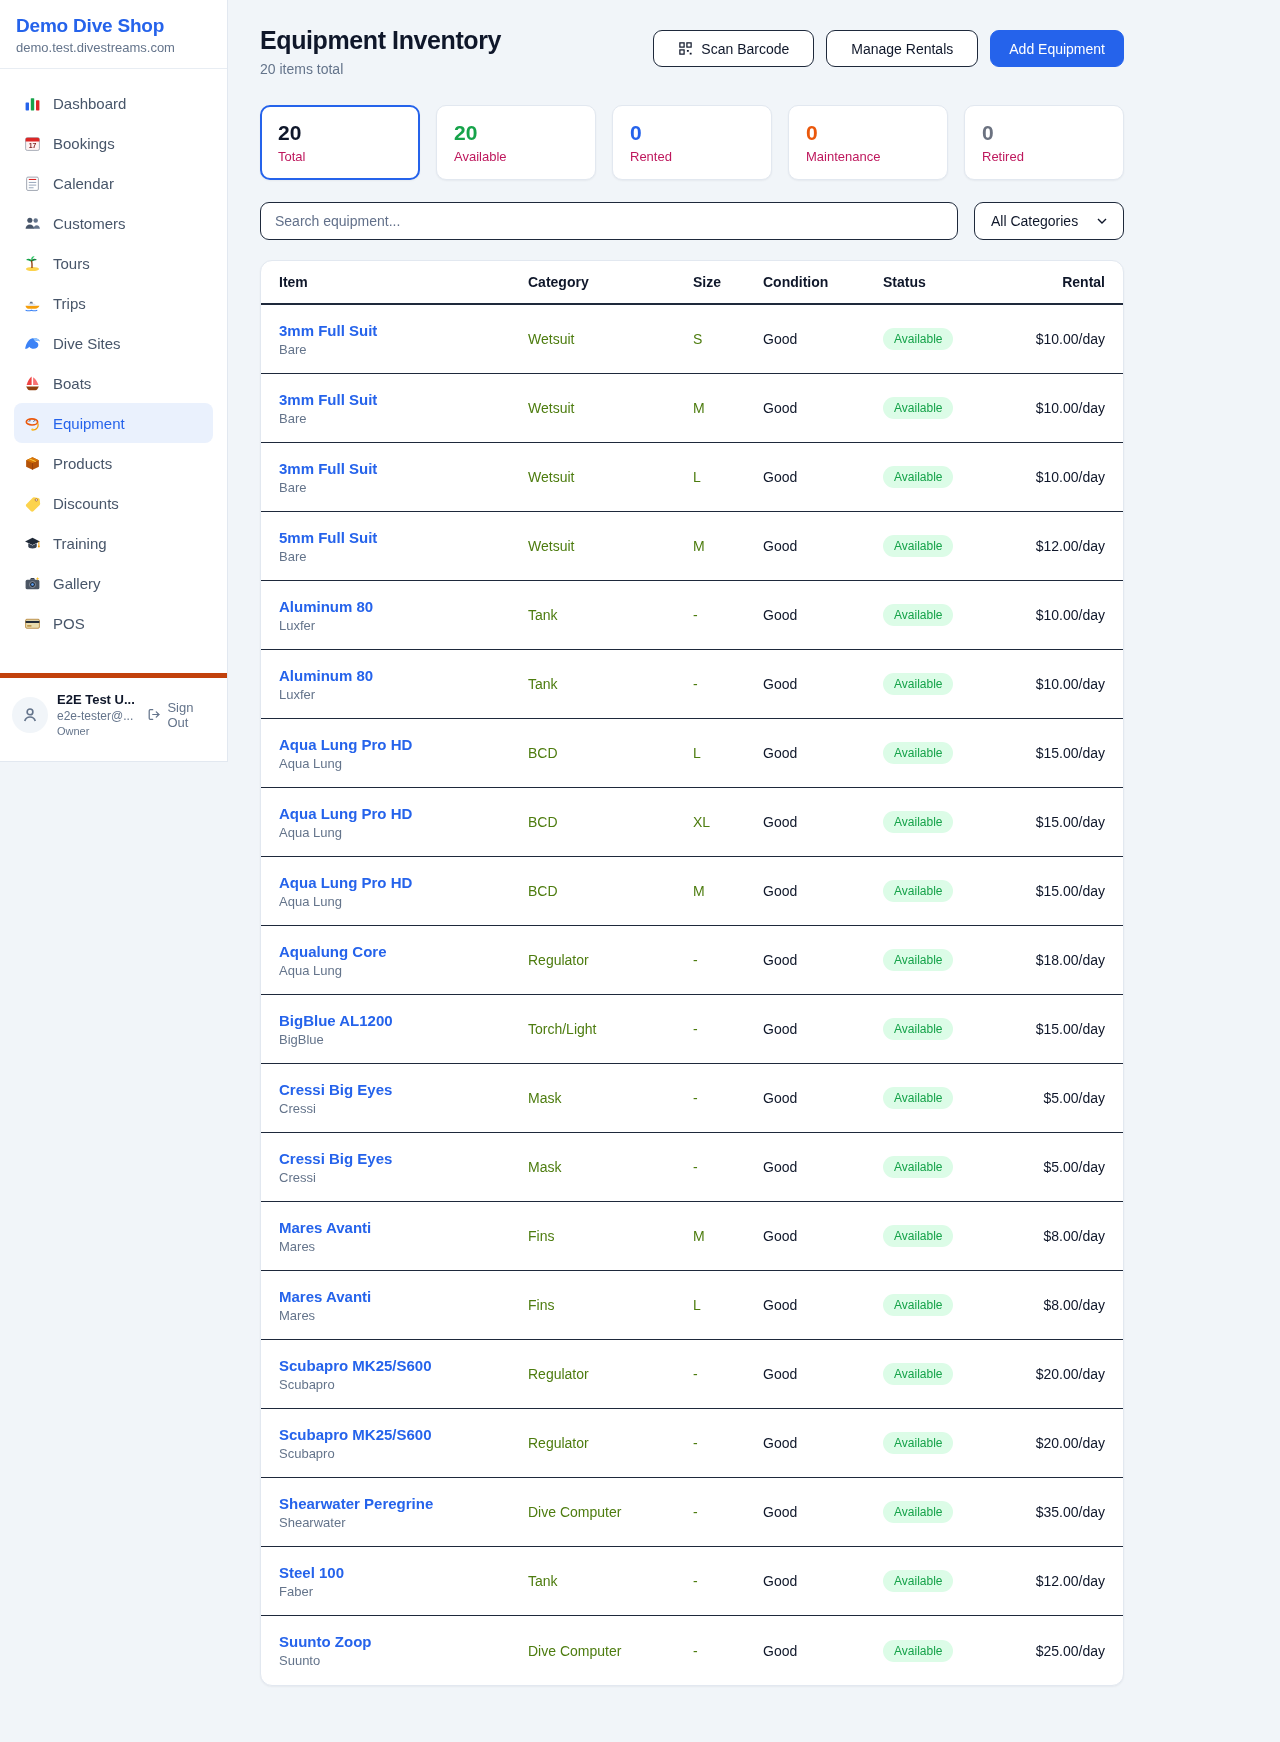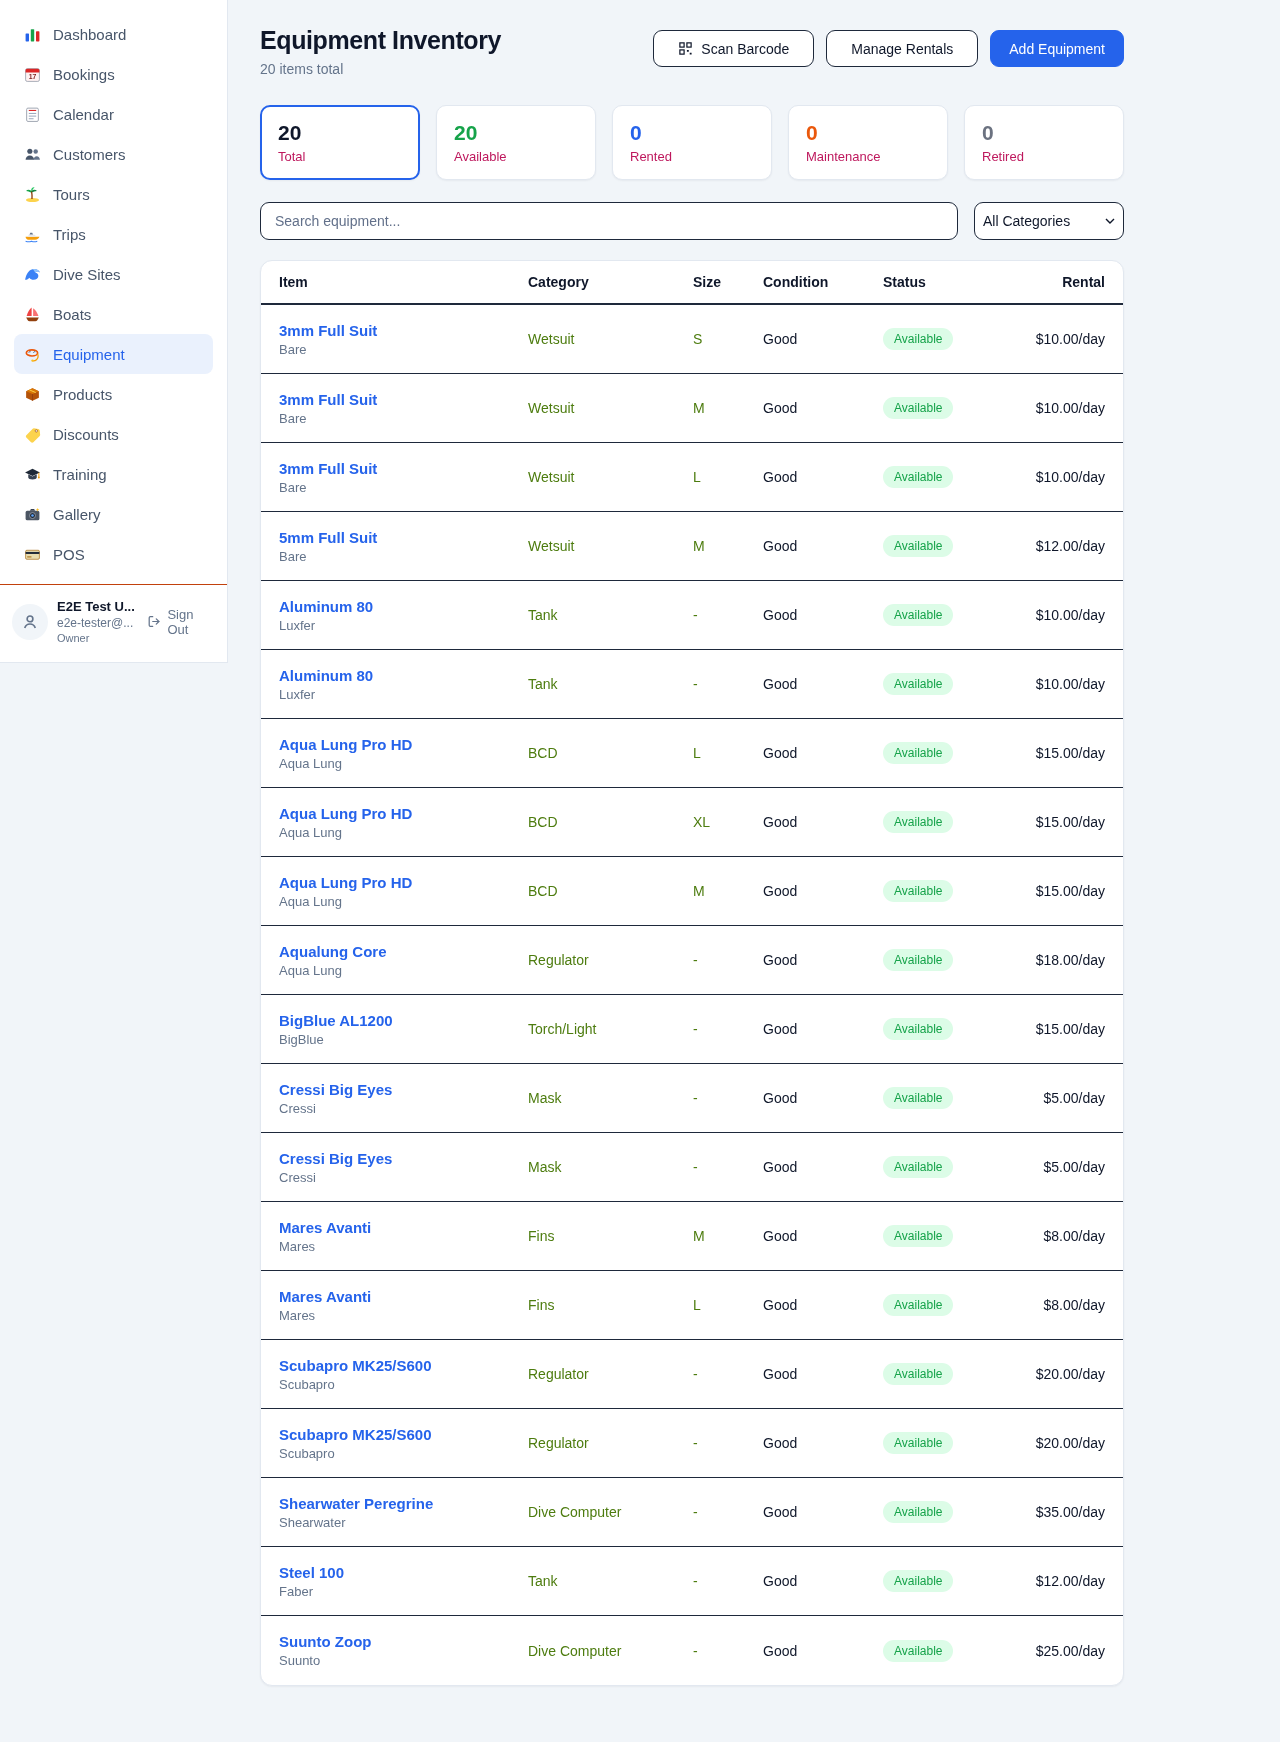--- a/index.html
+++ b/index.html
@@ -24,22 +24,22 @@
   .nav { padding:14px 14px 10px; }
   .nav-item {
     display:flex; align-items:center; gap:12px;
     height:40px; padding:0 10px; border-radius:8px;
     font-size:15px; color:#475569; cursor:pointer; margin-bottom:0px;
   }
   .nav-item.active { background:#eaf1fd; color:#2563eb; }
   .nav-icon { width:17px; height:17px; display:inline-flex; }
   .nav-icon svg { width:17px; height:17px; }
   .user-block {
-    border-top:1px solid #c2410c; margin-top:0;
-    padding:14px 12px 18px; display:flex; align-items:center; gap:9px;
+    border-top:5px solid #c2410c; margin-top:20px;
+    padding:14px 12px 24px; display:flex; align-items:center; gap:9px;
   }
   .avatar {
     width:36px; height:36px; border-radius:50%; background:#f1f5f9;
     display:flex; align-items:center; justify-content:center; flex:0 0 36px;
   }
   .avatar svg { width:20px; height:20px; }
   .user-info { width:86px; overflow:hidden; }
   .user-name { font-size:13px; font-weight:700; color:#0f172a; white-space:nowrap; }
   .user-email { font-size:12px; color:#64748b; margin-top:2px; white-space:nowrap; }
   .user-role { font-size:11px; color:#64748b; margin-top:2px; }
@@ -82,21 +82,21 @@
   .filters { display:flex; gap:16px; margin-top:22px; }
   .search-input {
     flex:1; height:38px; border:1px solid #1e293b; border-radius:9px;
     padding:0 14px; font-size:14px; background:#fff; color:#0f172a;
     font-family:"Liberation Sans", sans-serif;
   }
   .search-input::placeholder { color:#62708a; }
   .select {
     width:150px; height:38px; border:1px solid #1e293b; border-radius:9px;
     background:#fff; display:flex; align-items:center; justify-content:space-between;
-    padding:0 8px; font-size:14px; color:#0f172a; cursor:pointer;
+    padding:0 16px; font-size:14px; color:#0f172a; cursor:pointer;
   }
   .select svg { width:10px; height:6px; }
 
   
   .table-card {
     margin-top:20px; margin-bottom:33px; background:#fff;
     border:1px solid #e2e8f0; border-radius:12px;
     box-shadow:0 1px 2px rgba(15,23,42,.05); overflow:hidden;
   }
   .t-grid { display:grid; grid-template-columns:249px 165px 70px 120px 120px 1fr; padding:0 18px; align-items:center; }
@@ -111,20 +111,24 @@
   .badge {
     display:inline-block; font-size:12px; color:#16a34a; background:#dcfce7;
     padding:4px 11px; border-radius:999px;
   }
   .cell-rental { font-size:14px; color:#0f172a; text-align:right; }
 </style>
 </head>
 <body>
 
 <aside class="sidebar">
+  <div class="logo-block">
+    <div class="logo-title">Demo Dive Shop</div>
+    <div class="logo-domain">demo.test.divestreams.com</div>
+  </div>
   <nav class="nav">
 
       <div class="nav-item">
         <span class="nav-icon">
           <svg viewBox="0 0 16 16">
             <rect x="1.5" y="7" width="3.2" height="7.5" rx="0.6" fill="#2563eb"></rect>
             <rect x="6.4" y="3" width="3.2" height="11.5" rx="0.6" fill="#16a34a"></rect>
             <rect x="11.3" y="5" width="3.2" height="9.5" rx="0.6" fill="#dc2626"></rect>
           </svg>
         </span>

